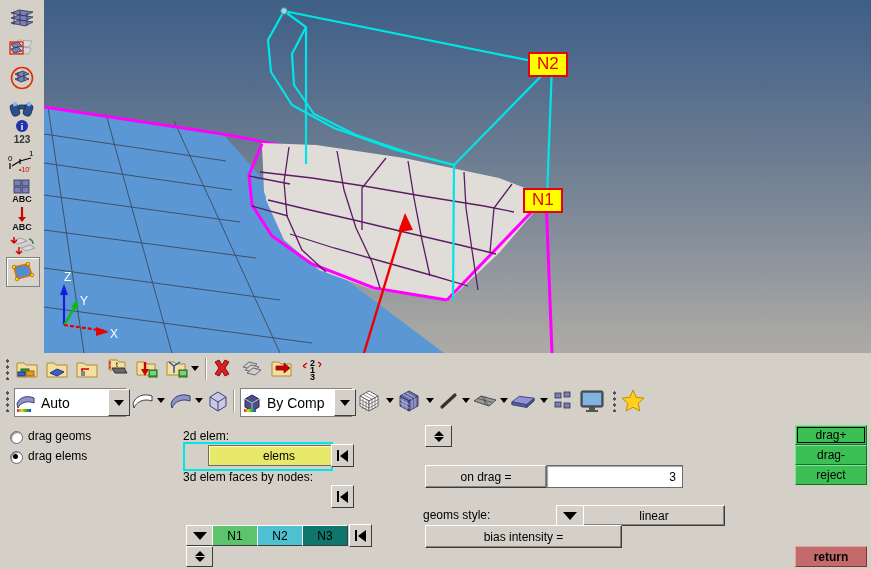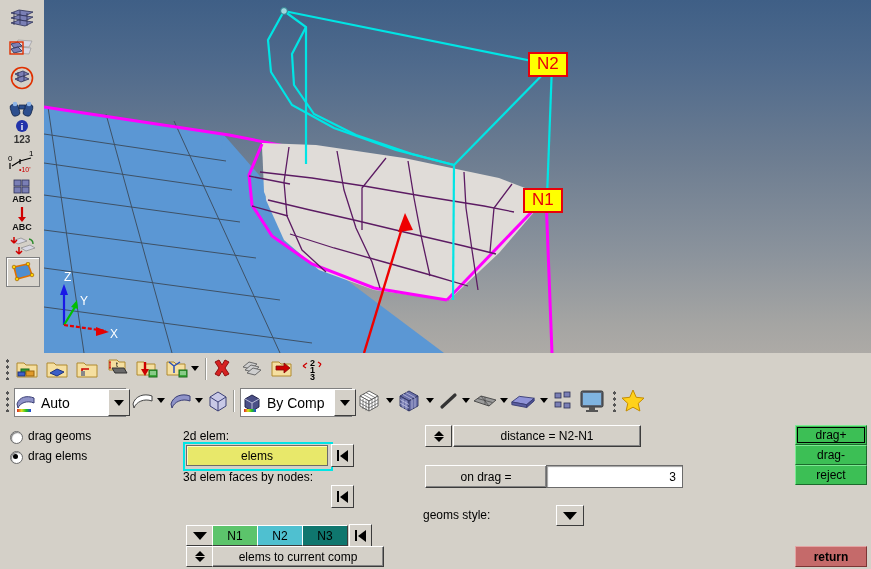--- a/index.html
+++ b/index.html
@@ -45,21 +45,21 @@
          background:#fff;border:1px solid #6b6b6b;box-shadow:inset 1px 1px 1px #808080;}
   .radio .dot{position:absolute;left:2px;top:2px;width:5px;height:5px;border-radius:50%;background:#000;}
 
   .hmbtn{position:absolute;background:#d4d0c8;border:1px solid #fff;
          border-right-color:#3c3c3c;border-bottom-color:#3c3c3c;
          box-shadow:inset -1px -1px 0 #848484;
          display:flex;align-items:center;justify-content:center;
          font-size:12px;color:#000;white-space:nowrap;}
   .yellowfield{position:absolute;background:#e8e86a;border:1px solid #6b6b6b;
                box-shadow:inset 1px 1px 0 #fff8c0;
-               display:flex;align-items:center;justify-content:center;font-size:12px;}
+               display:flex;align-items:center;justify-content:center;font-size:12px;margin-left:22px;}
   .selring{position:absolute;border:2px solid #00e5e5;}
   .revbtn{position:absolute;background:#d4d0c8;border:1px solid #fff;
           border-right-color:#3c3c3c;border-bottom-color:#3c3c3c;
           display:flex;align-items:center;justify-content:center;}
   .revbtn .bar{width:2px;height:11px;background:#000;margin-right:1px;}
   .revbtn .tri{width:0;height:0;border-top:6px solid transparent;border-bottom:6px solid transparent;border-right:8px solid #000;}
   .spin{position:absolute;background:#d4d0c8;border:1px solid #fff;
         border-right-color:#3c3c3c;border-bottom-color:#3c3c3c;
         display:flex;flex-direction:column;align-items:center;justify-content:center;}
   .spin .up{width:0;height:0;border-left:5px solid transparent;border-right:5px solid transparent;border-bottom:5px solid #000;margin-bottom:1px;}
@@ -542,44 +542,44 @@
       </div>
     <div class="revbtn" style="left:349px;top:104px;width:21px;height:21px">
       <span class="bar"></span>
         <span class="tri"></span>
     </div>
 
     <div class="spin" style="left:186px;top:126px;width:25px;height:19px">
       <span class="up"></span>
         <span class="dn"></span>
     </div>
-    <div class="hmbtn" style="left:212px;top:126px;width:170px;height:19px">
-      <span>elems to current comp</span>
-    </div>
 
     <div class="spin" style="left:425px;top:5px;width:25px;height:20px">
       <span class="up"></span>
         <span class="dn"></span>
     </div>
-    <div class="hmbtn" style="left:453px;top:5px;width:186px;height:20px">
-      <span>distance = N2-N1</span>
-    </div>
 
     <div class="hmbtn" style="left:425px;top:45px;width:120px;height:21px">
       <span>on drag =</span>
     </div>
     <div class="txtfield" style="left:546px;top:45px;width:130px;height:21px">
       <span>3</span>
     </div>
 
     <div class="lbl" style="left:423px;top:88px">geoms style:</div>
     <div class="dnbtn" style="left:556px;top:85px;width:26px;height:19px">
         <span class="t"></span>
       </div>
-
+    <div class="hmbtn" style="left:583px;top:85px;width:140px;height:19px">
+      <span>linear</span>
+    </div>
+
+    <div class="hmbtn" style="left:425px;top:105px;width:195px;height:21px">
+      <span>bias intensity =</span>
+    </div>
 
     <div class="gbtn focus" style="left:795px;top:5px;width:70px;height:18px">
       <span>drag+</span>
       </div>
     <div class="gbtn" style="left:795px;top:25px;width:70px;height:18px">
       <span>drag-</span>
       </div>
     <div class="gbtn" style="left:795px;top:45px;width:70px;height:18px">
       <span>reject</span>
       </div>

